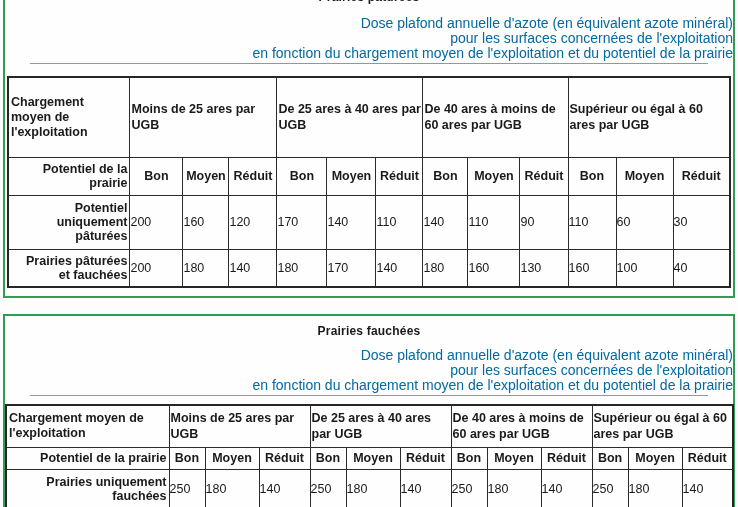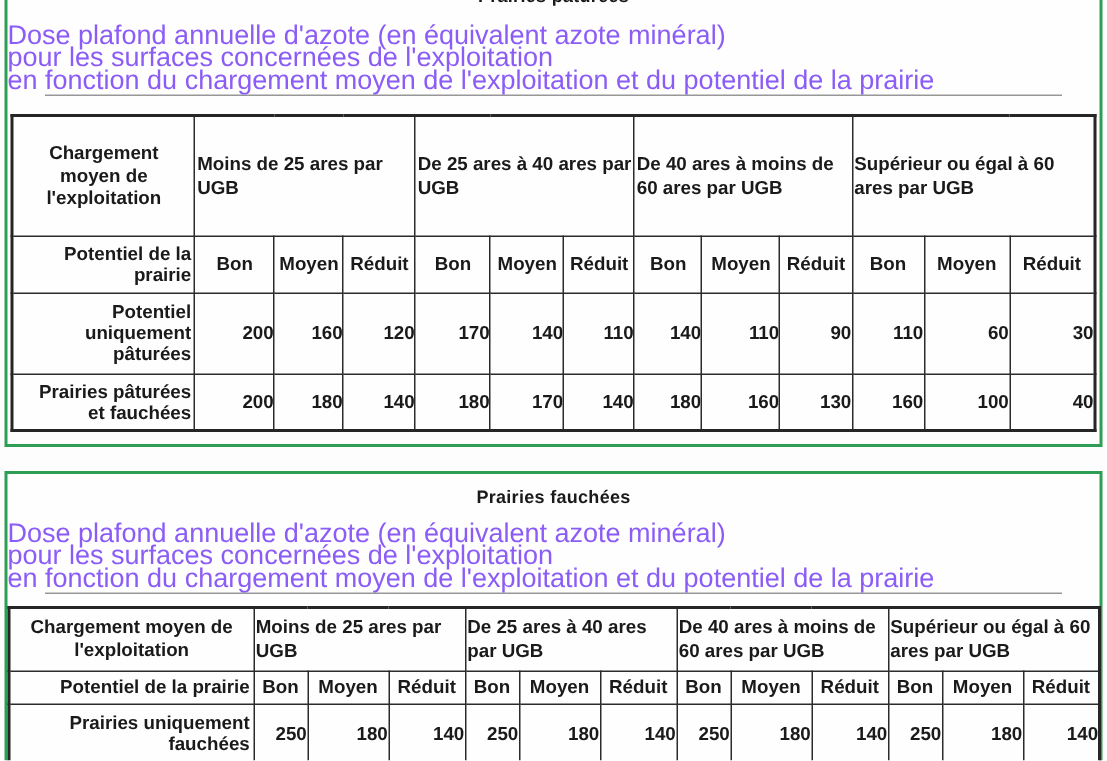--- a/index.html
+++ b/index.html
@@ -21,25 +21,25 @@
   .frame2 { margin-top: 16px; height: 240px; }
   .doc-title {
     text-align: center;
     font-size: 12px; font-weight: bold;
     line-height: 18px;
     margin-top: 3px;
     letter-spacing: 0.2px;
   }
   .frame2 .doc-title { margin-top: 6px; }
   .subtitle {
-    text-align: left;
-    font-size: 18px;
+    text-align: right;
+    font-size: 14px;
     line-height: 15px;
     margin-top: 10px;
-    color: #8b5cf6;
+    color: #0369a1;
   }
   .frame2 .subtitle { margin-top: 8px; }
   .scanline {
     width: 93%;
     margin: 2px auto 0 auto;
     border-top: 1px solid #979797;
     height: 0;
   }
   table.grid {
     border-collapse: collapse;
@@ -47,34 +47,34 @@
     margin: 12px auto 0 auto;
     border: 2px solid #262626;
   }
   .frame2 table.grid { margin-top: 8px; }
   table.grid th, table.grid td {
     border: 1.5px solid #2b2b2b;
     font-size: 12.5px;
     overflow: hidden;
   }
   th.corner {
-    font-weight: bold; text-align: center;
+    font-weight: bold; text-align: left;
     line-height: 15px; padding: 2px;
   }
   th.group {
     font-weight: bold; text-align: left;
     line-height: 16px; padding: 2px 1px;
   }
   th.rowhead, td.rowlabel {
     font-weight: bold; text-align: right;
     padding: 1px 2px 1px 3px;
     line-height: 14px;
   }
   th.sub { font-weight: bold; text-align: center; padding: 0 0; }
-  td.num { font-weight: bold; text-align: right; font-size: 13px; }
+  td.num { font-weight: normal; text-align: left; font-size: 13px; }
   tr.t1-groups  { height: 80px; }
   tr.t1-subs    { height: 38px; }
   tr.t1-row1    { height: 54px; }
   tr.t1-row2    { height: 38px; }
   tr.t2-groups  { height: 42px; }
   tr.t2-subs    { height: 22px; }
   tr.t2-row1    { height: 40px; }
 </style>
 </head>
 <body>

